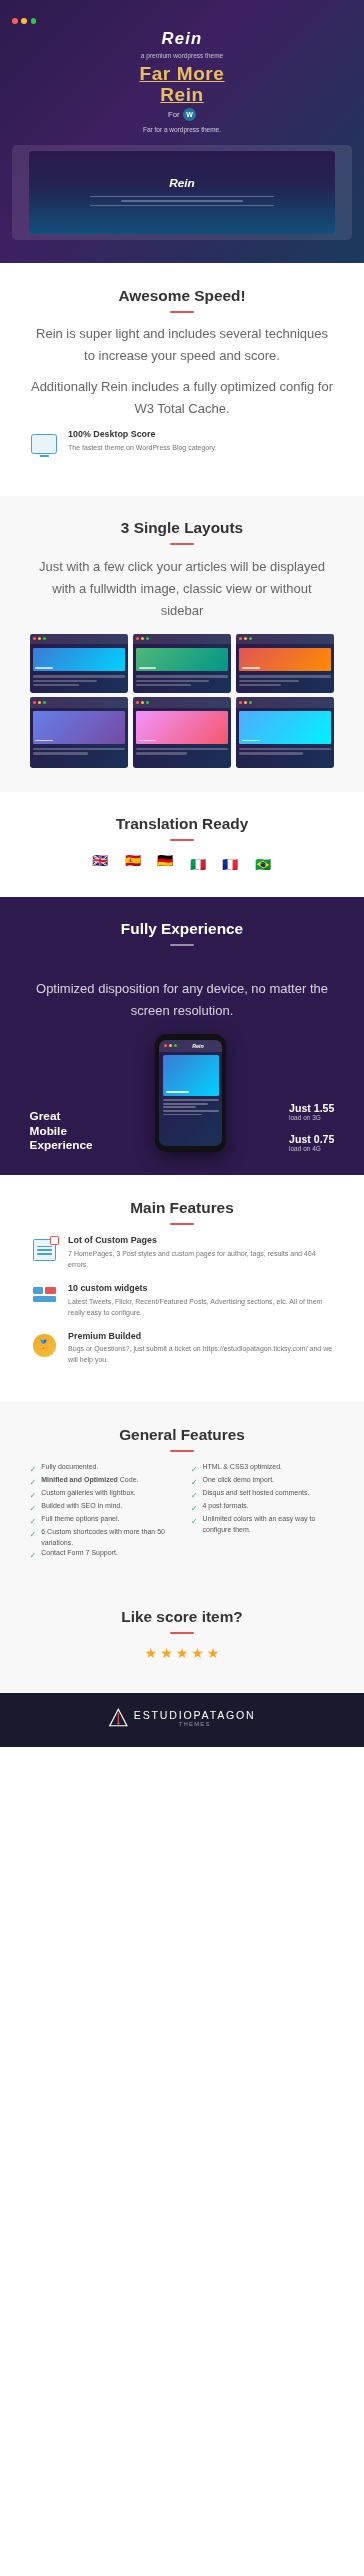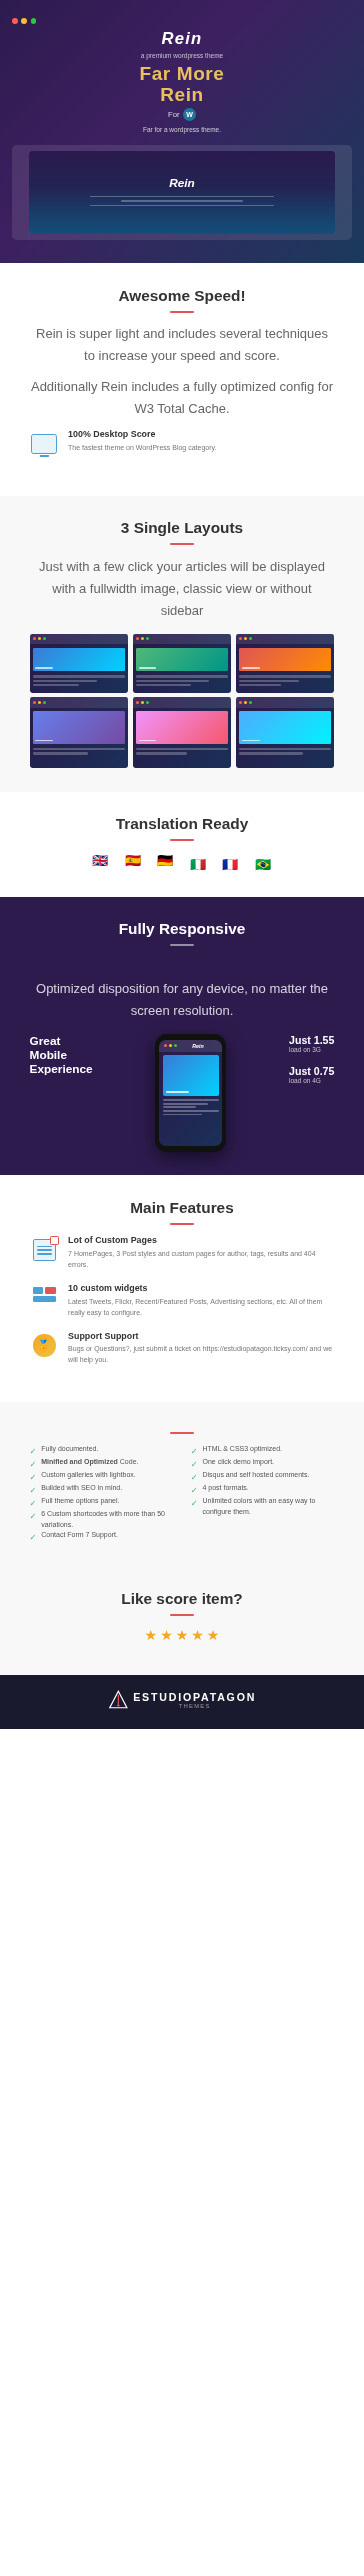--- a/index.html
+++ b/index.html
@@ -42,21 +42,21 @@
       margin-bottom: 4.7px;
     }
     .hero-main-title {
       color: #fff;
       font-size: 19px;
       font-weight: 800;
       letter-spacing: 0.6px;
       line-height: 1.1;
       margin-bottom: 2.4px;
     }
-    .hero-main-title span { color: #e8c060; }
+    .hero-main-title span { color: #e8c060; text-decoration: underline; }
     .hero-for-wp {
       color: rgba(255,255,255,0.8);
       font-size: 7.7px;
       margin-bottom: 4.7px;
       display: flex;
       align-items: center;
       justify-content: center;
       gap: 3.5px;
     }
     .wp-icon {
@@ -495,34 +495,34 @@
     }
     .footer-logo {
       display: flex;
       align-items: center;
       justify-content: center;
       gap: 4.7px;
       margin-bottom: 3px;
     }
     .footer-brand-name {
       font-size: 10.6px;
-      font-weight: 700;
+      font-weight: 400;
       color: #fff;
       letter-spacing: 1.8px;
       text-transform: uppercase;
     }
     .footer-brand-sub {
       font-size: 5.9px;
       color: rgba(255,255,255,0.5);
       letter-spacing: 1.2px;
       text-transform: uppercase;
     }
     .responsive-mobile-row {
       display: flex;
-      align-items: flex-start;
+      align-items: flex-end;
       gap: 11.8px;
       margin-top: 11.8px;
       width: 100%;
       justify-content: center;
     }
     .great-exp-col {
       text-align: left;
       flex: 0 0 auto;
     }
   </style>
@@ -682,21 +682,21 @@
     <span class="flag-circle">🇬🇧</span>
     <span class="flag-circle">🇪🇸</span>
     <span class="flag-circle">🇩🇪</span>
     <span class="flag-circle" style="margin-top:4.7px">🇮🇹</span>
     <span class="flag-circle" style="margin-top:4.7px">🇫🇷</span>
     <span class="flag-circle" style="margin-top:4.7px">🇧🇷</span>
   </div>
 </div>
 
 <div class="section dark-bg">
-  <h2 class="section-title white">Fully Responsive</h2>
+  <h2 class="section-title white">Fully Experience</h2>
   <div class="section-divider white-div"></div>
   <p class="section-text white">Optimized disposition for any device, no matter the screen resolution.</p>
 
   <div class="responsive-mobile-row">
     <div class="great-exp-col">
       <div class="great-mobile-title">Great</div>
       <div class="great-mobile-title">Mobile</div>
       <div class="great-mobile-title">Experience</div>
     </div>
 
@@ -764,27 +764,28 @@
       <div class="feature-title">10 custom widgets</div>
       <div class="feature-desc">Latest Tweets, Flickr, Recent/Featured Posts, Advertising sections, etc. All of them really easy to configure.</div>
     </div>
   </div>
 
   <div class="feature-row">
     <div class="features-icon-box">
       <div class="icon-support">🏅</div>
     </div>
     <div class="feature-content">
-      <div class="feature-title">Support Support</div>
+      <div class="feature-title">Premium Builded</div>
       <div class="feature-desc">Bugs or Questions?, just submit a ticket on https://estudiopatagon.ticksy.com/ and we will help you.</div>
     </div>
   </div>
 </div>
 
 <div class="section gray-bg">
+  <h2 class="section-title">General Features</h2>
   <div class="section-divider"></div>
 
   <div class="general-grid">
     <div>
       <div class="general-item">
         <span class="check-icon">✓</span>
         <span>Fully documented.</span>
       </div>
       <div class="general-item">
         <span class="check-icon">✓</span>

